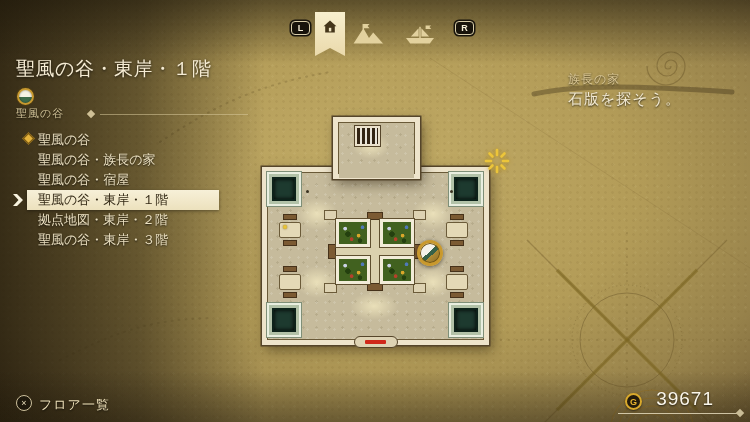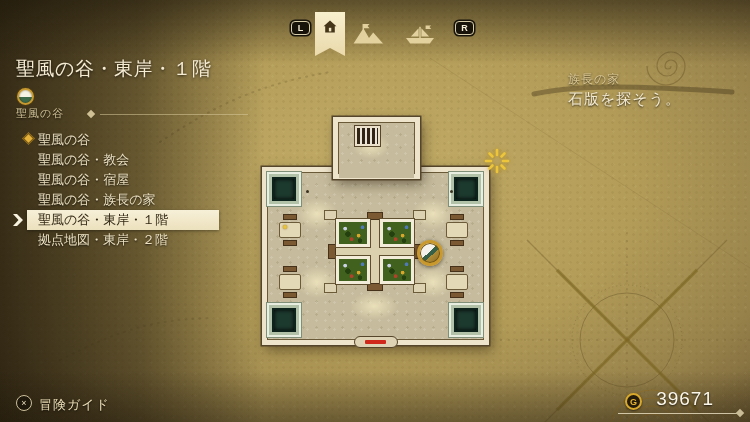--- a/index.html
+++ b/index.html
@@ -287,39 +287,39 @@
   <div class="list-heading">聖風の谷</div>
   <div class="heading-diamond"></div>
   <div class="heading-line"></div>
 
   <div class="floor-list">
     <div class="floor-row">
       <span class="pin"></span>
       <span>聖風の谷</span>
     </div>
     <div class="floor-row">
-      <span>聖風の谷・教会</span>
+      <span>聖風の谷・族長の家</span>
     </div>
     <div class="floor-row">
       <span>聖風の谷・宿屋</span>
-    </div>
-    <div class="floor-row">
-      <span>聖風の谷・族長の家</span>
     </div>
     <div class="floor-row selected">
       <span class="cursor-chevron"></span>
       <span>聖風の谷・東岸・１階</span>
     </div>
     <div class="floor-row">
       <span>拠点地図・東岸・２階</span>
     </div>
+    <div class="floor-row">
+      <span>聖風の谷・東岸・３階</span>
+    </div>
   </div>
 
   <div class="guide-heading">族長の家</div>
   <div class="guide-text">石版を探そう。</div>
 
   <div class="hint-btn">×</div>
-  <div class="hint-label">冒険ガイド</div>
+  <div class="hint-label">フロア一覧</div>
   <div class="coin">G</div>
   <div class="currency-amount">39671</div>
   <div class="currency-line"></div>
   <div class="currency-diamond"></div>
 </div>
 
 </body></html>

